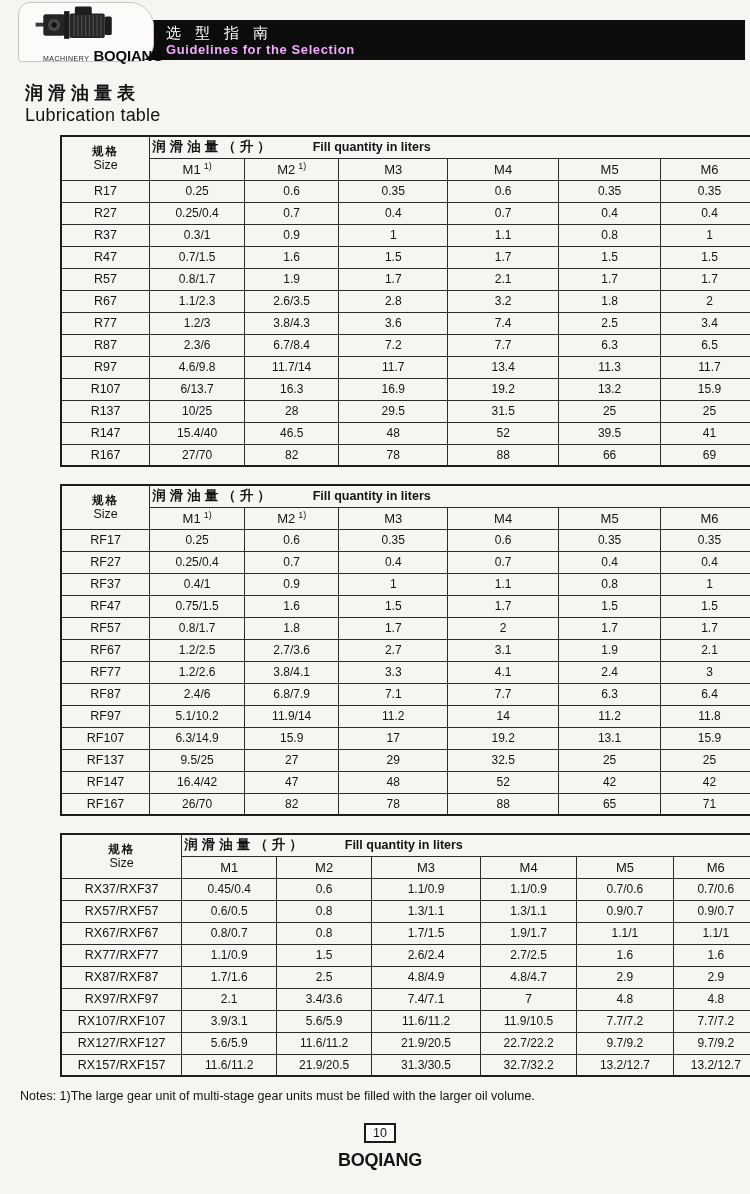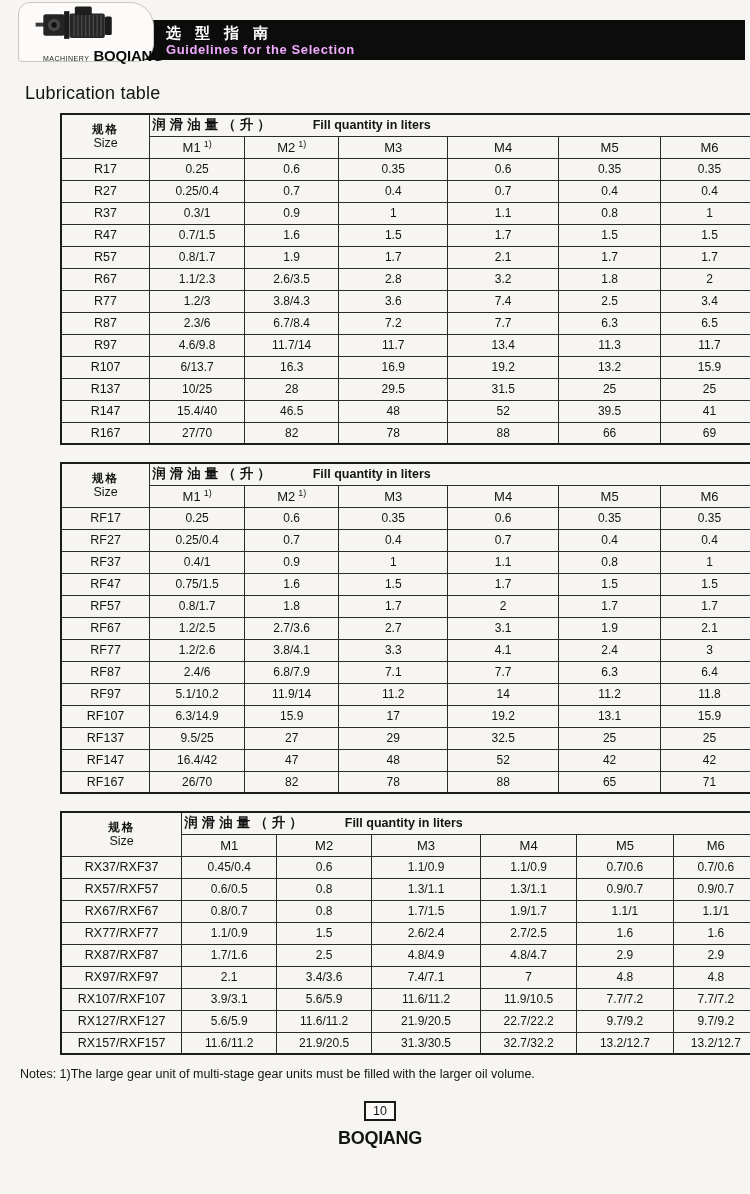--- a/index.html
+++ b/index.html
@@ -15,21 +15,21 @@
 
   
   .page-header { position:relative; height:66px; }
   .banner {
     position:absolute; left:92px; right:5px; top:20px; height:40px;
     background:#0c0c0c;
     border-top-left-radius:36px 26px;
   }
   .banner-text { padding:4px 0 0 74px; }
   .banner-zh {
-    color:#fff; font-size:15px; font-weight:700;
+    color:#fff; font-size:15px; font-weight:400;
     letter-spacing:14px; line-height:18px; white-space:nowrap;
   }
   .banner-en {
     color:#f0abfc; font-size:13px; font-weight:700;
     letter-spacing:0.6px; line-height:15px; white-space:nowrap;
   }
   .logo-plate {
     position:absolute; left:18px; top:2px; width:136px; height:60px;
     background:#fcfbf9;
     border:1px solid #c9c7c1;
@@ -120,20 +120,21 @@
       <rect x="91" y="15" width="9" height="24" rx="2" fill="#1c1c1c"></rect>
     </svg>
     <div class="logo-line">
       <span class="brand-small">MACHINERY</span>
       <span class="brand-big">BOQIANG</span>
     </div>
   </div>
 </div>
 
 <div class="title-block">
+  <div class="title-zh">润滑油量表</div>
   <div class="title-en">Lubrication table</div>
 </div>
 
 <section class="tables-root" id="tables-root">
     <table class="lube-table">
       <colgroup>
         <col class="c0">
         <col class="c1">
         <col class="c2">
         <col class="c3">

